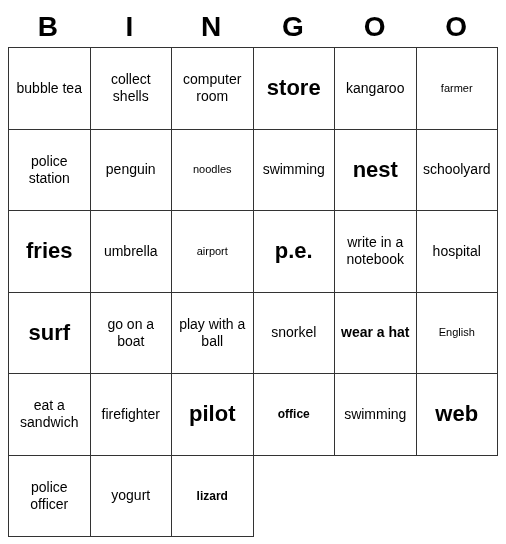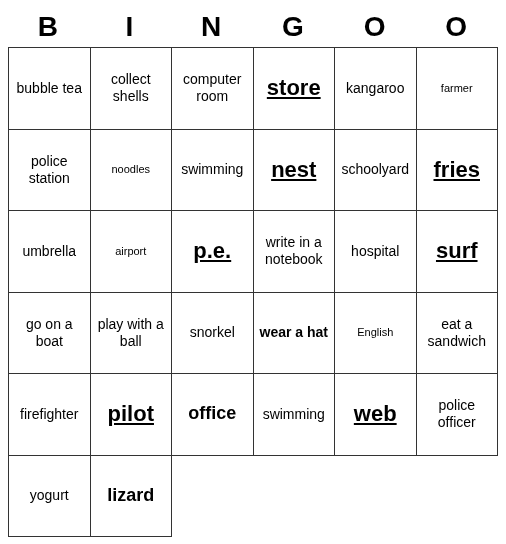--- a/index.html
+++ b/index.html
@@ -55,24 +55,23 @@
     .cell-text {
       font-size: 11px;
     }
     .cell-text.large {
       font-size: 14px;
       font-weight: bold;
     }
     .cell-text.xlarge {
       font-size: 22px;
       font-weight: bold;
-      text-decoration: underline;
     }
     .cell-text.medium {
-      font-size: 18px;
+      font-size: 12px;
       font-weight: bold;
     }
     .cell-text.small {
       font-size: 14px;
     }
   </style>
 </head>
 <body>
 
 <div class="bingo-container">
@@ -98,20 +97,23 @@
         <span class="cell-text xlarge">store</span>
       </div>
       <div class="bingo-cell">
         <span class="cell-text small">kangaroo</span>
       </div>
       <div class="bingo-cell">
         <span class="cell-text cell-text">farmer</span>
       </div>
       <div class="bingo-cell">
         <span class="cell-text small">police station</span>
+      </div>
+      <div class="bingo-cell">
+        <span class="cell-text small">penguin</span>
       </div>
       <div class="bingo-cell">
         <span class="cell-text cell-text">noodles</span>
       </div>
       <div class="bingo-cell">
         <span class="cell-text small">swimming</span>
       </div>
       <div class="bingo-cell">
         <span class="cell-text xlarge">nest</span>
       </div>

